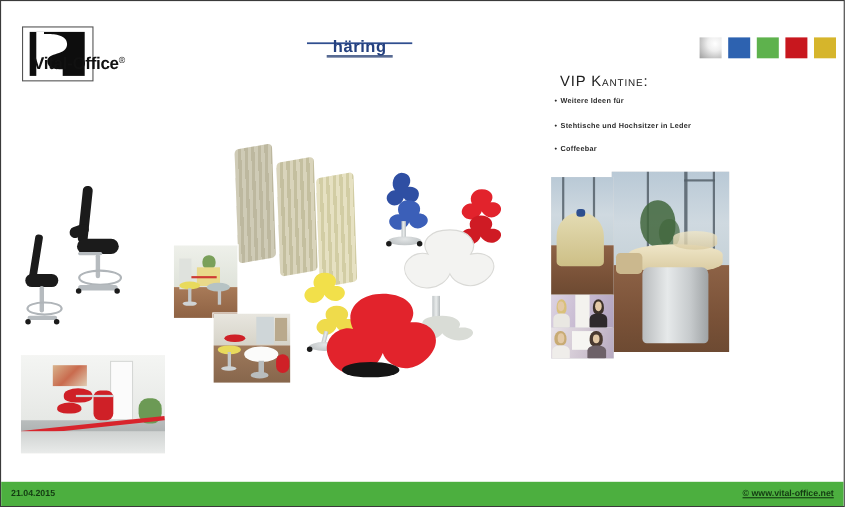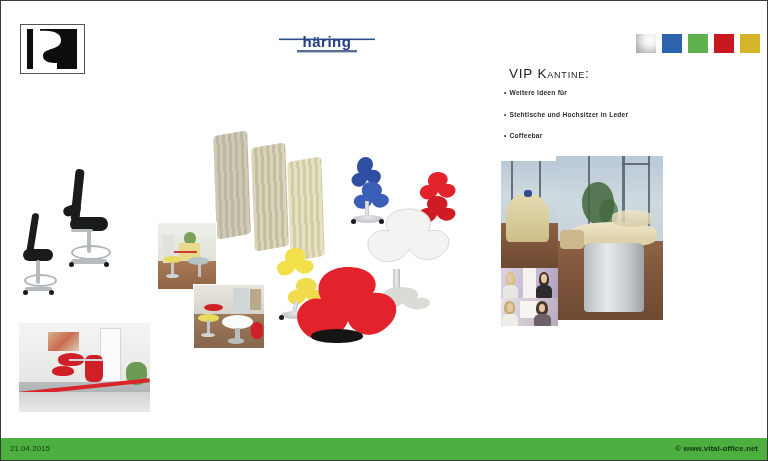--- a/index.html
+++ b/index.html
@@ -93,33 +93,36 @@
   .thumb-a{left:156px;top:221px;width:58px;height:66px;}
   .thumb-b{left:192px;top:283px;width:70px;height:63px;}
   .th-wall{position:absolute;left:0;top:0;width:100%;height:58%;
            background:linear-gradient(180deg,#eef0ea,#dfe3da);}
   .th-floor{position:absolute;left:0;top:58%;width:100%;height:42%;
             background:linear-gradient(180deg,#a87a58,#8e6243);}
   .tbl{position:absolute;border-radius:50%;}
 
   
   .footer{position:absolute;left:0;bottom:0;width:100%;height:22px;background:#4caf3f;}
-  .footer .date{position:absolute;left:9px;top:6px;font-size:8px;font-weight:400;color:#133a12;}
-  .footer .url{position:absolute;right:9px;top:6px;font-size:8px;font-weight:700;color:#133a12;}
+  .footer .date{position:absolute;left:9px;top:6px;font-size:8px;font-weight:700;color:#133a12;}
+  .footer .url{position:absolute;right:9px;top:6px;font-size:8px;font-weight:700;color:#133a12;text-decoration:underline;}
 </style>
 </head>
 <body>
 
 <div class="page">
 
   <div class="logo-box">
     <div class="logo-black"></div>
     <svg class="logo-sw" style="left:6px;top:4px;" viewBox="0 0 50 40">
       <path d="M13,2 C13,2 34,0 34,11 C34,22 16,18 16,27 C16,35 30,34 30,34 L30,40 L6,40 L6,0 L13,0 Z" fill="#ffffff"></path>
     </svg>
+  </div>
+  <div class="logo-word">
+    <span>Vital-Office</span><sup>®</sup>
   </div>
 
   <div class="haering">
     <svg viewBox="0 0 96 26" width="96" height="26">
       <rect x="0" y="9.5" width="96" height="1.6" fill="#2f4e8f"></rect>
       <text x="48" y="18" text-anchor="middle" font-family="Liberation Sans, sans-serif" font-size="15" font-weight="700" fill="#24407f" letter-spacing="0.5">häring</text>
       <rect x="18" y="21" width="60" height="2.4" fill="#20396f" opacity="0.75"></rect>
     </svg>
   </div>
 

